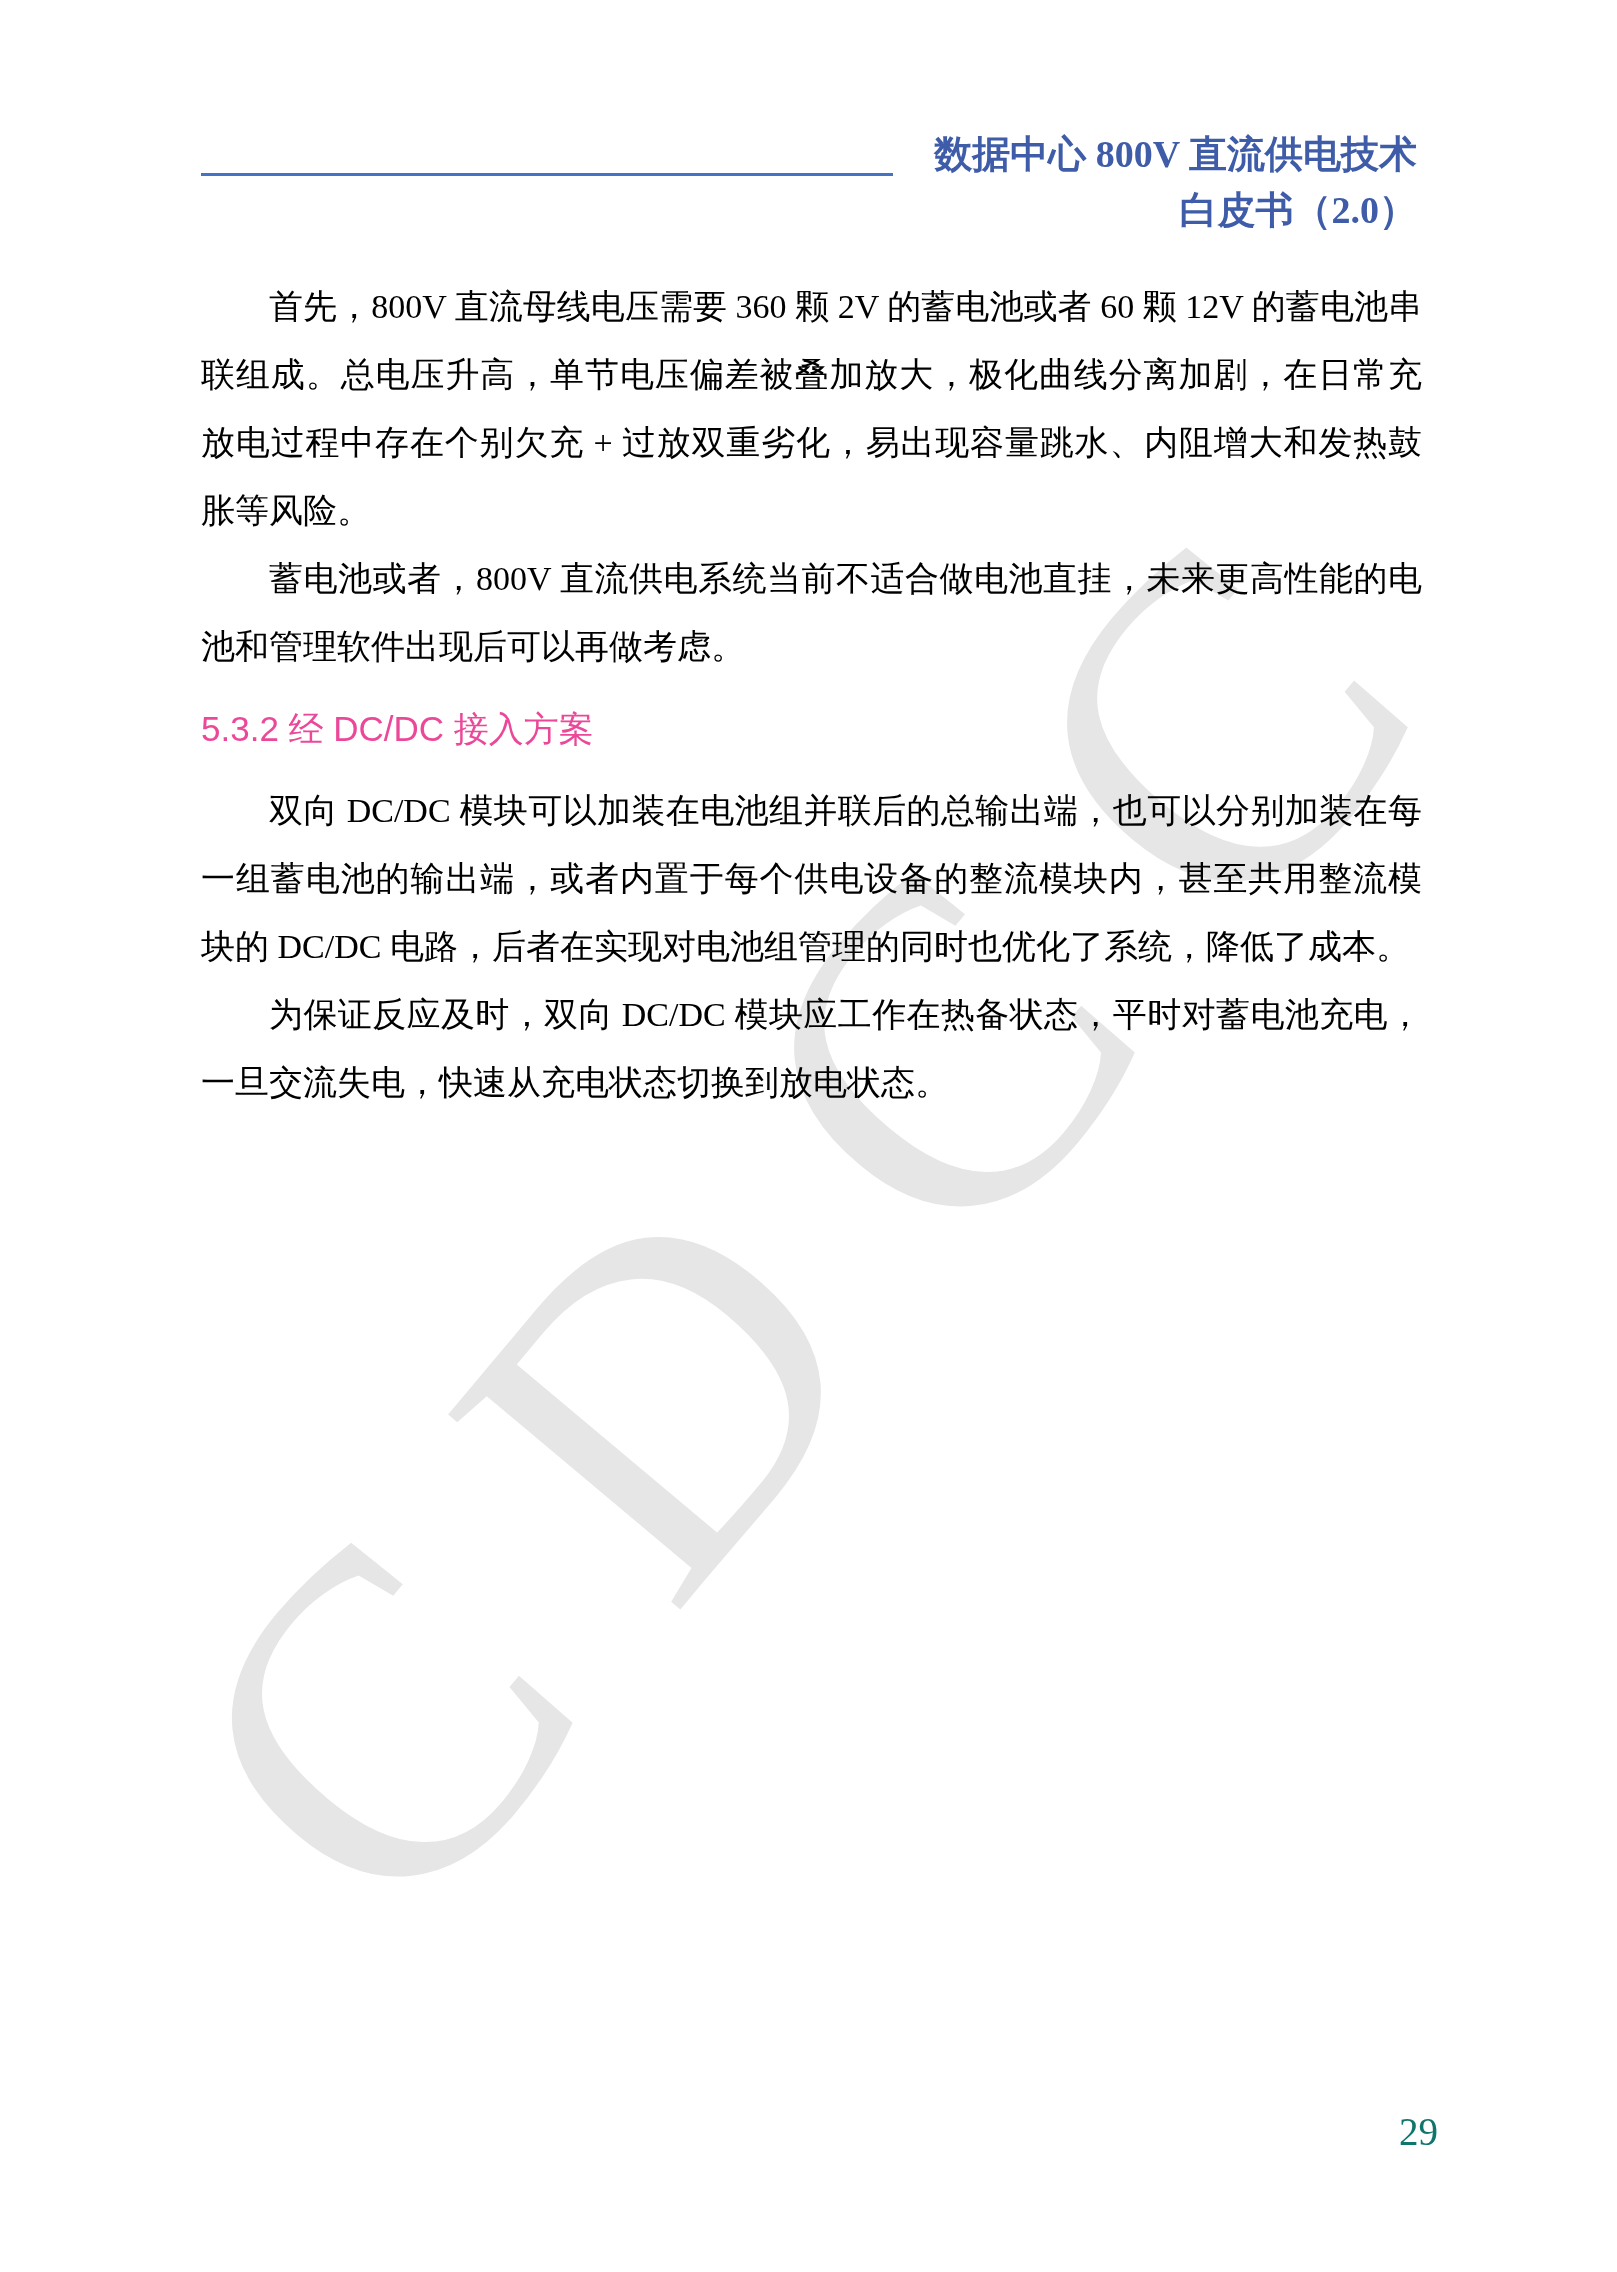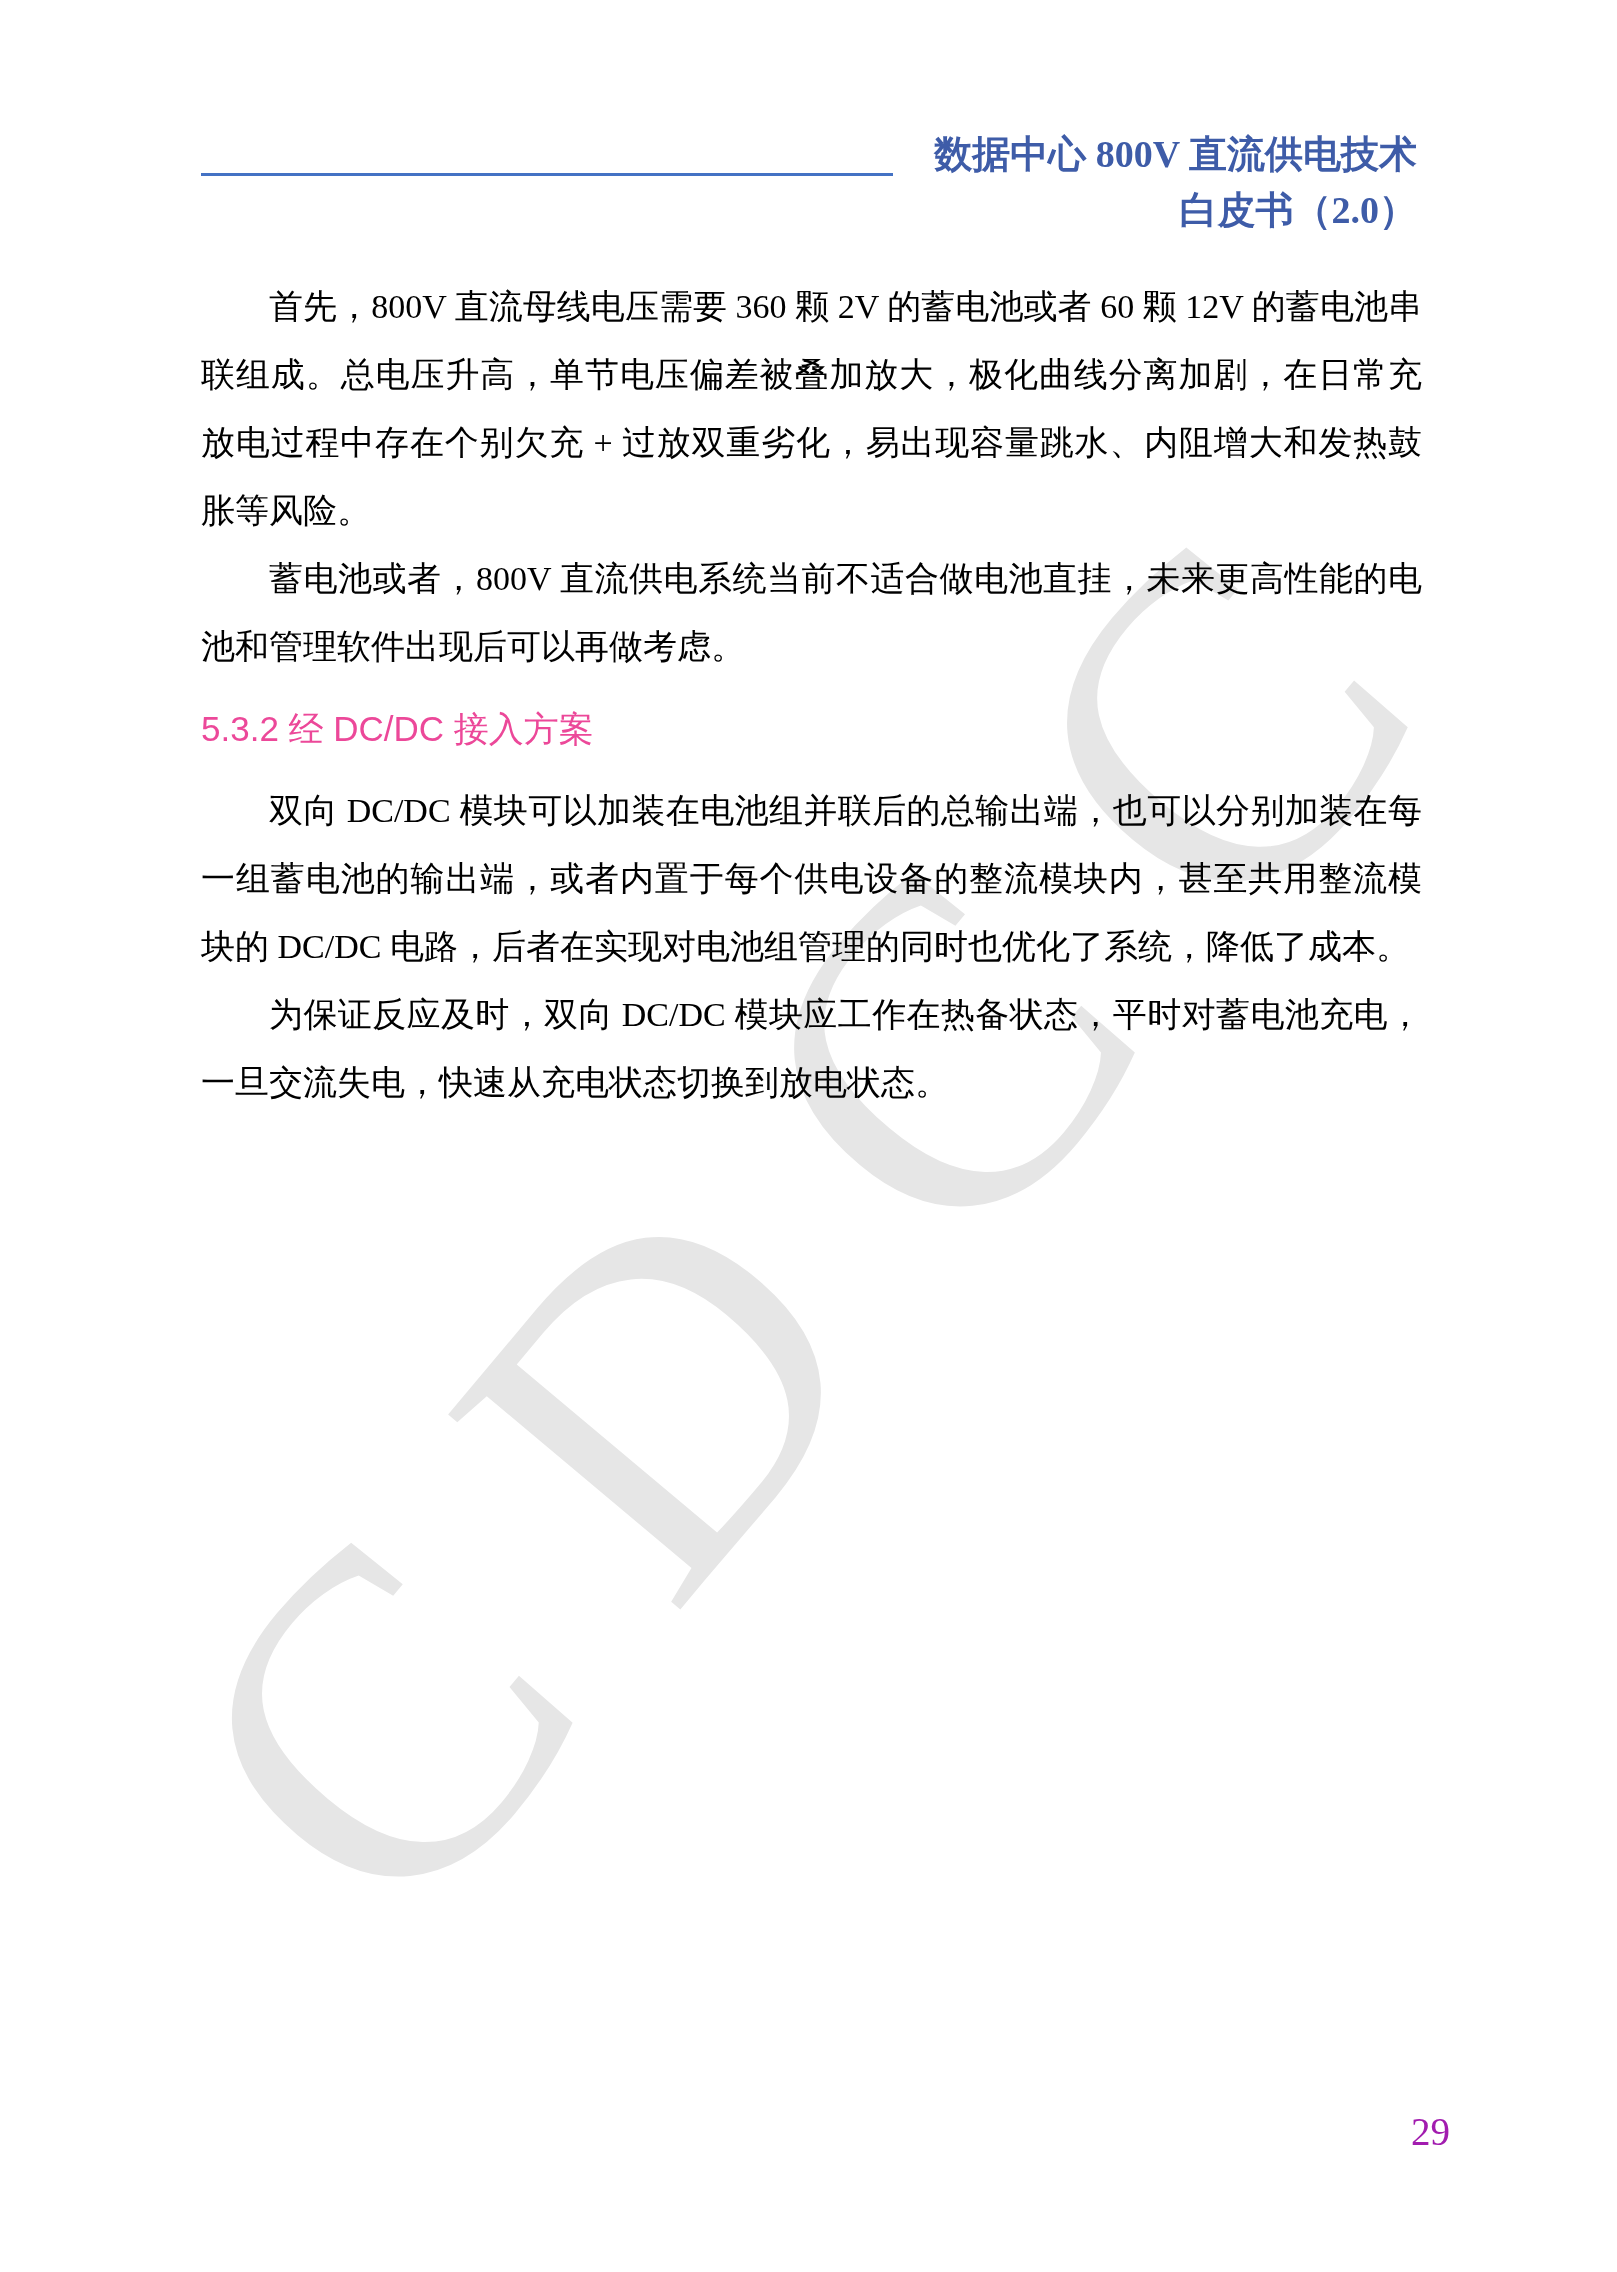--- a/index.html
+++ b/index.html
@@ -75,25 +75,25 @@
     font-size: 35px;
     line-height: 68px;
     text-indent: 0;
     text-align: left;
     color: #ec4899;
   }
   
   .page-number {
     position: absolute;
     top: 2109px;
-    right: 167px;
+    right: 179px;
     font-family: "Liberation Serif", "DejaVu Serif", serif;
     font-size: 39px;
     line-height: 46px;
-    color: #a21caf;
+    color: #0f766e;
     z-index: 2;
   }
 </style>
 </head>
 <body>
 
 <div class="page">
 
   <div class="watermark">CDCC</div>
 

